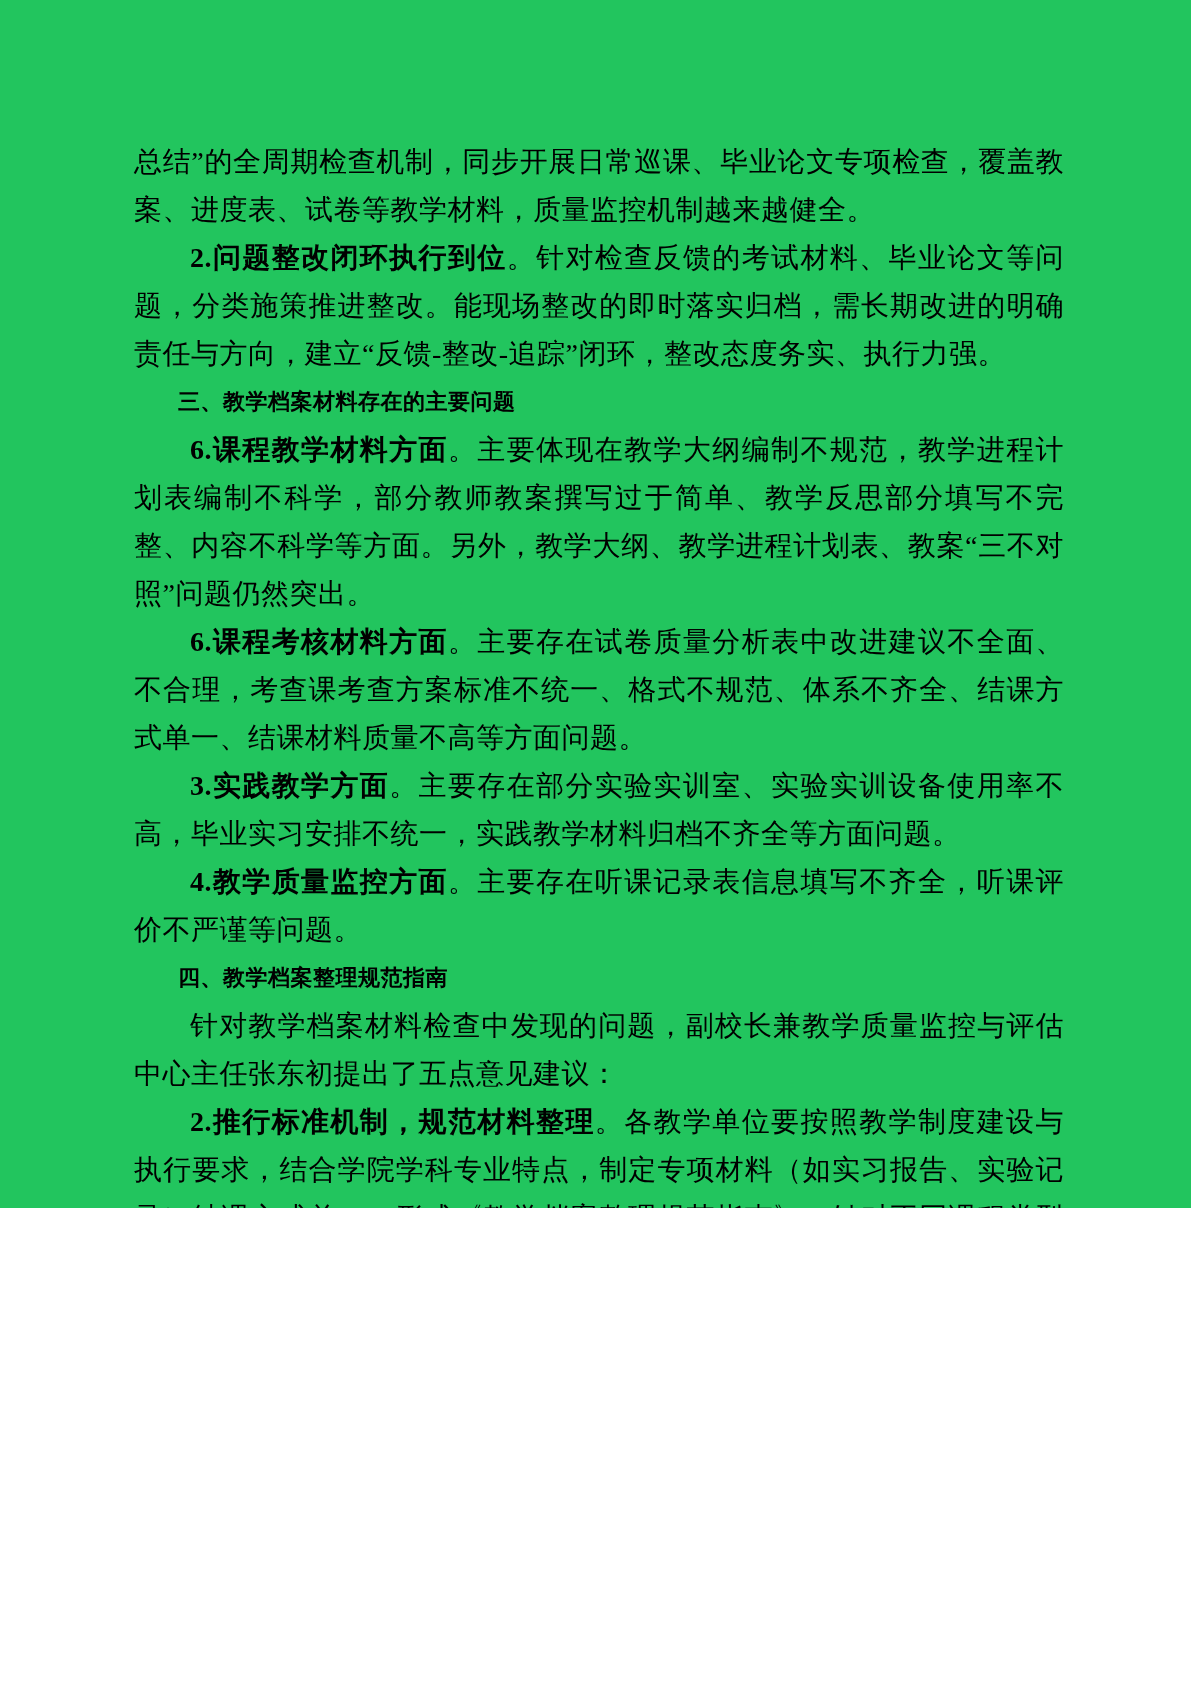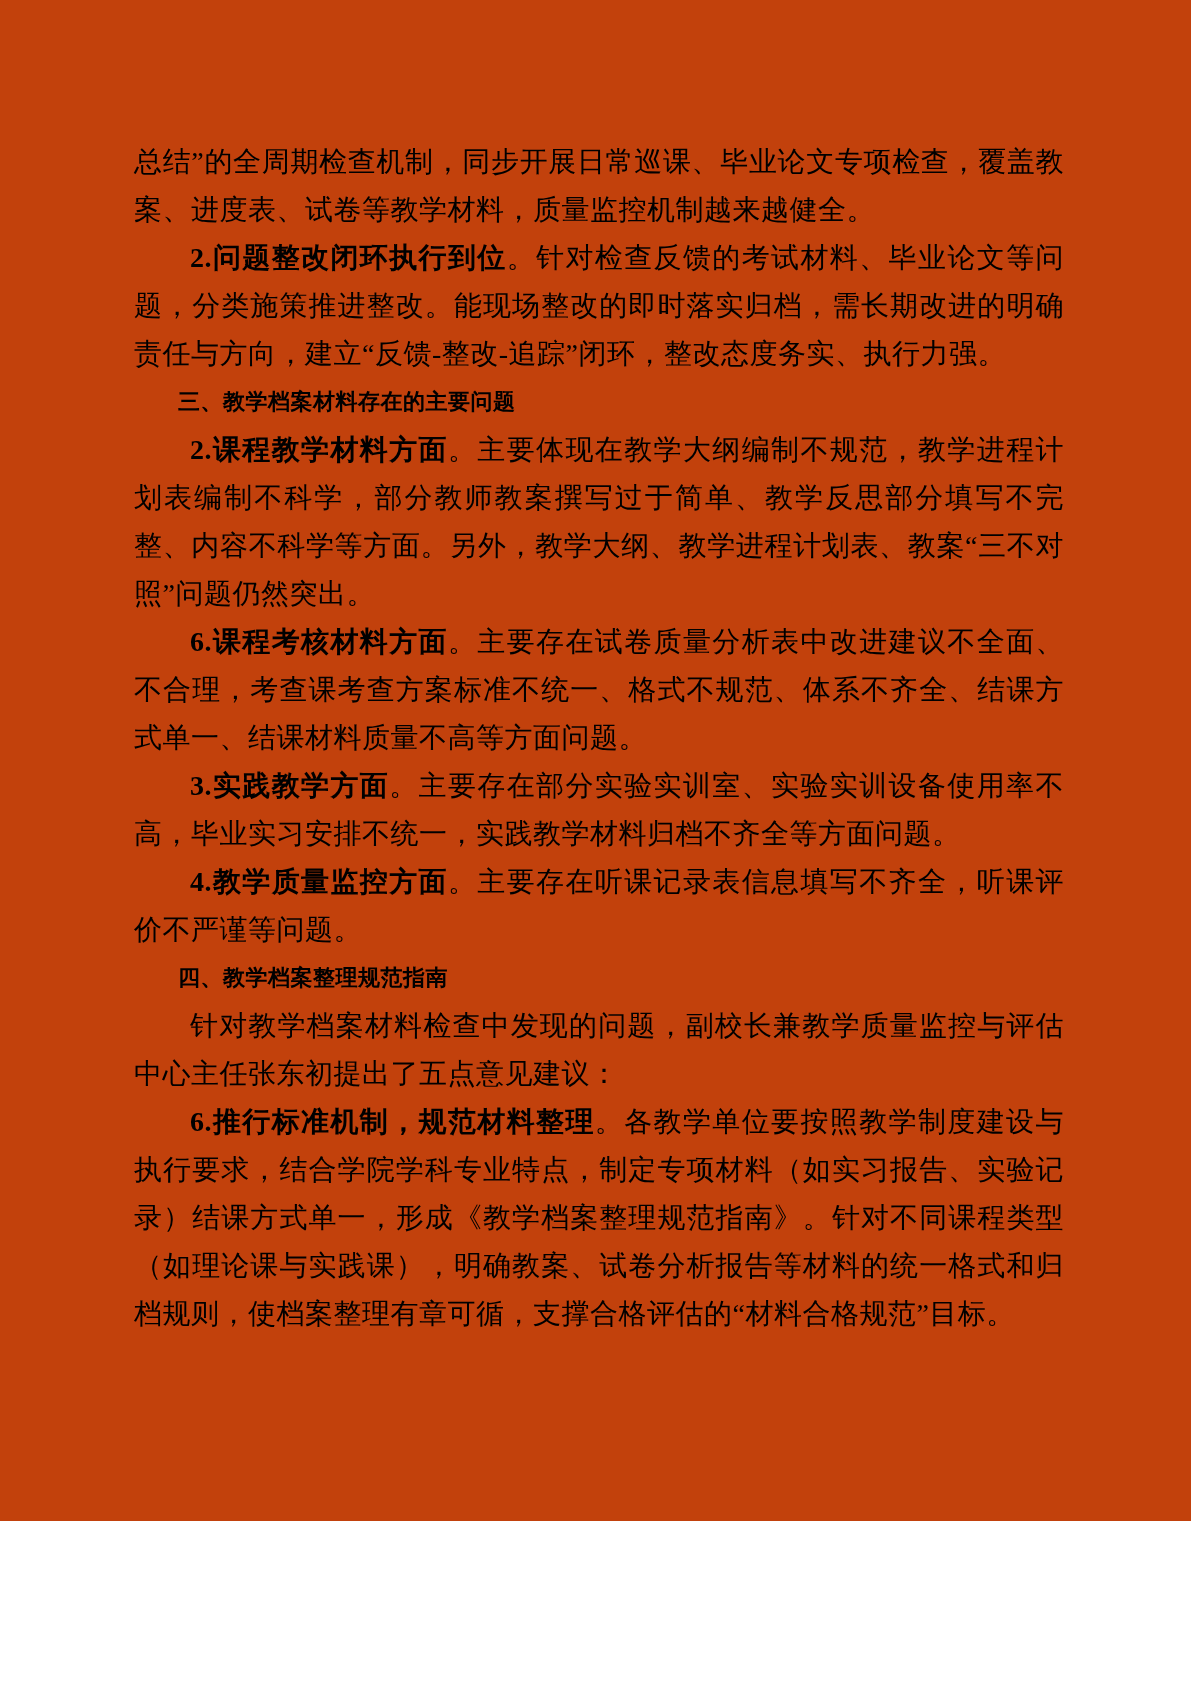--- a/index.html
+++ b/index.html
@@ -3,22 +3,22 @@
 <meta charset="utf-8">
 <style>
   html, body {
     margin: 0;
     padding: 0;
     background: #ffffff;
   }
   .page {
     position: relative;
     width: 1191px;
-    height: 1521px;
-    background: #c2410c;
+    height: 1208px;
+    background: #22c55e;
     color: #000000;
     font-family: "Liberation Serif", "DejaVu Serif", serif;
     overflow: hidden;
     text-decoration: underline;
   }
   .content {
     position: absolute;
     left: 134px;
     top: 138px;
     width: 930px;
@@ -53,24 +53,24 @@
   }
 </style>
 </head>
 <body>
 
 <div class="page">
   <main class="content" id="doc-body">
       <p class="body-continuation"><span class="normal">总结”的全周期检查机制，同步开展日常巡课、毕业论文专项检查，覆盖教案、进度表、试卷等教学材料，质量监控机制越来越健全。</span></p>
       <p class="body"><span class="lead">2.问题整改闭环执行到位</span><span class="normal">。针对检查反馈的考试材料、毕业论文等问题，分类施策推进整改。能现场整改的即时落实归档，需长期改进的明确责任与方向，建立“反馈-整改-追踪”闭环，整改态度务实、执行力强。</span></p>
       <p class="heading"><span class="lead">三、教学档案材料存在的主要问题</span></p>
-      <p class="body"><span class="lead">2.课程教学材料方面</span><span class="normal">。主要体现在教学大纲编制不规范，教学进程计划表编制不科学，部分教师教案撰写过于简单、教学反思部分填写不完整、内容不科学等方面。另外，教学大纲、教学进程计划表、教案“三不对照”问题仍然突出。</span></p>
+      <p class="body"><span class="lead">6.课程教学材料方面</span><span class="normal">。主要体现在教学大纲编制不规范，教学进程计划表编制不科学，部分教师教案撰写过于简单、教学反思部分填写不完整、内容不科学等方面。另外，教学大纲、教学进程计划表、教案“三不对照”问题仍然突出。</span></p>
       <p class="body"><span class="lead">6.课程考核材料方面</span><span class="normal">。主要存在试卷质量分析表中改进建议不全面、不合理，考查课考查方案标准不统一、格式不规范、体系不齐全、结课方式单一、结课材料质量不高等方面问题。</span></p>
       <p class="body"><span class="lead">3.实践教学方面</span><span class="normal">。主要存在部分实验实训室、实验实训设备使用率不高，毕业实习安排不统一，实践教学材料归档不齐全等方面问题。</span></p>
       <p class="body"><span class="lead">4.教学质量监控方面</span><span class="normal">。主要存在听课记录表信息填写不齐全，听课评价不严谨等问题。</span></p>
       <p class="heading"><span class="lead">四、教学档案整理规范指南</span></p>
       <p class="body"><span class="normal">针对教学档案材料检查中发现的问题，副校长兼教学质量监控与评估中心主任张东初提出了五点意见建议：</span></p>
-      <p class="body"><span class="lead">6.推行标准机制，规范材料整理</span><span class="normal">。各教学单位要按照教学制度建设与执行要求，结合学院学科专业特点，制定专项材料（如实习报告、实验记录）结课方式单一，形成《教学档案整理规范指南》。针对不同课程类型（如理论课与实践课），明确教案、试卷分析报告等材料的统一格式和归档规则，使档案整理有章可循，支撑合格评估的“材料合格规范”目标。</span></p>
+      <p class="body"><span class="lead">2.推行标准机制，规范材料整理</span><span class="normal">。各教学单位要按照教学制度建设与执行要求，结合学院学科专业特点，制定专项材料（如实习报告、实验记录）结课方式单一，形成《教学档案整理规范指南》。针对不同课程类型（如理论课与实践课），明确教案、试卷分析报告等材料的统一格式和归档规则，使档案整理有章可循，支撑合格评估的“材料合格规范”目标。</span></p>
     </main>
   <footer class="page-footer">
     <span>— 21 —</span>
   </footer>
 </div>
 
 </body></html>

